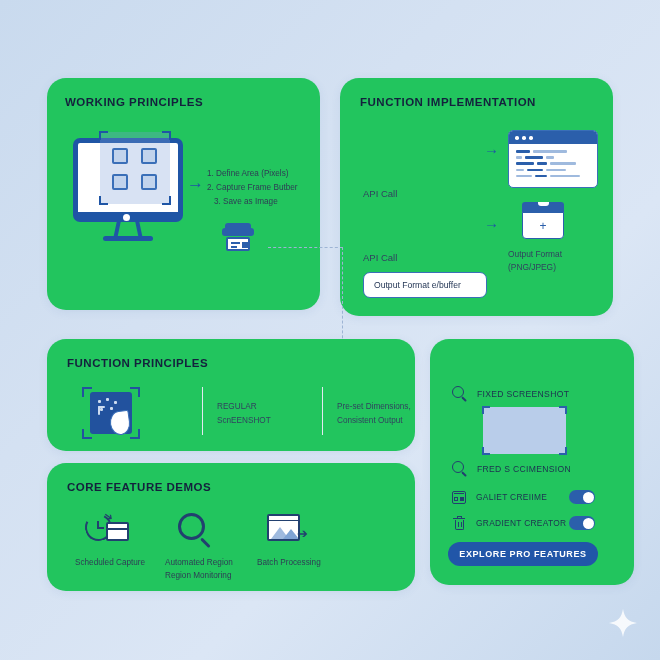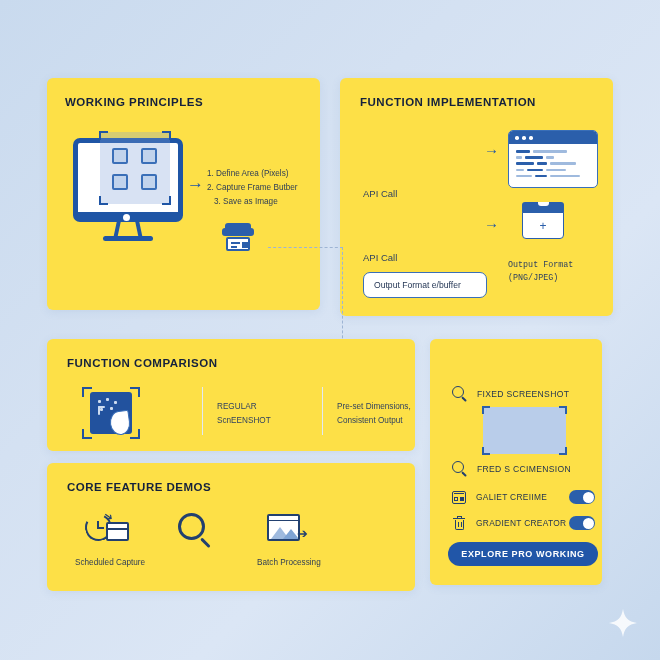--- a/index.html
+++ b/index.html
@@ -11,37 +11,37 @@
   }
 
   body {
     background: linear-gradient(135deg, #c9daee 0%, #d4e1f2 35%, #dbe6f5 65%, #c6d8ed 100%);
     position: relative;
   }
 
   
   .card {
     position: absolute;
-    background: #fde047;
-    border-radius: 6px;
+    background: #22c55e;
+    border-radius: 19px;
     box-shadow: 0 2px 10px rgba(70,110,170,0.10);
   }
   .card-title {
     font-size: 11.5px;
     font-weight: bold;
     letter-spacing: 0.5px;
     color: #14213d;
   }
 
   
   #panel-working      { left: 47px;  top: 78px;  width: 273px; height: 232px; }
   #panel-technical    { left: 340px; top: 78px;  width: 273px; height: 238px; }
   #panel-comparison   { left: 47px;  top: 339px; width: 368px; height: 112px; }
   #panel-core         { left: 47px;  top: 463px; width: 368px; height: 128px; }
-  #panel-pro          { left: 430px; top: 339px; width: 172px; height: 246px; }
+  #panel-pro          { left: 430px; top: 339px; width: 204px; height: 246px; }
 
   
   #panel-working .card-title { position: absolute; left: 18px; top: 18px; }
 
   .monitor-wrap { position: absolute; left: 18px; top: 58px; width: 130px; height: 120px; }
   .mon-body {
     position: absolute; left: 8px; top: 2px; width: 110px; height: 82px;
     border: 5px solid #1f55a5; border-radius: 7px; background: #ffffff;
   }
   .mon-base-bar {
@@ -143,22 +143,22 @@
   .fd-tab { position: absolute; left: 0; top: 0; width: 42px; height: 11px;
     background: #2b5fab; border-radius: 3px 3px 0 0; }
   .fd-notch { position: absolute; left: 16px; top: 0; width: 11px; height: 4px;
     background: #fbfcfe; border-radius: 0 0 3px 3px; }
   .fd-body { position: absolute; left: 0; top: 10px; width: 42px; height: 27px;
     border: 1.6px solid #2b5fab; border-radius: 0 0 4px 4px; background: #fff;
     display: flex; align-items: center; justify-content: center;
     color: #2b5fab; font-size: 12px; line-height: 1; }
 
   .folder-caption {
-    position: absolute; left: 168px; top: 181px;
-    font-size: 8.4px; color: #31435f; line-height: 1.5; font-family: Liberation Mono, monospace;
+    position: absolute; left: 168px; top: 170px;
+    font-size: 8.4px; color: #31435f; line-height: 1.5;
   }
 
   
   #panel-comparison .card-title { position: absolute; left: 20px; top: 18px; }
 
   .cmp-icon { position: absolute; left: 35px; top: 48px; width: 58px; height: 52px; }
   .cmp-square {
     position: absolute; left: 8px; top: 5px; width: 42px; height: 42px;
     background: #22529e; border-radius: 3px; overflow: hidden;
   }
@@ -422,21 +422,21 @@
 
   <div class="api-label" id="api-label-2">API Call</div>
   <div class="code-pill" id="pill-output">Output Format e/buffer</div>
 </div>
 
 <div class="connector-h"></div>
 <div class="connector-v"></div>
 <div class="connector-tip">▼</div>
 
 <div class="card" id="panel-comparison">
-  <div class="card-title">FUNCTION COMPARISON</div>
+  <div class="card-title">FUNCTION PRINCIPLES</div>
 
   <div class="cmp-icon">
     <div class="cmp-square">
       <span class="cmp-spark" style="left:8px;top:8px;width:3px;height:3px;"></span>
       <span class="cmp-spark" style="left:16px;top:6px;width:3px;height:3px;"></span>
       <span class="cmp-spark" style="left:24px;top:9px;width:3px;height:3px;"></span>
       <span class="cmp-spark" style="left:10px;top:16px;width:3px;height:3px;"></span>
       <span class="cmp-spark" style="left:20px;top:15px;width:3px;height:3px;"></span>
       <span class="cmp-spark" style="left:8px;top:14px;width:2px;height:9px;"></span>
       <span class="cmp-spark" style="left:8px;top:14px;width:7px;height:2px;"></span>
@@ -476,20 +476,24 @@
     </div>
     <div class="feature-label">
       <div>Scheduled Capture</div>
     </div>
   </div>
 
   <div class="feature" id="feature-1">
     <div class="feature-ico">
       <div class="mag-circle"></div>
       <div class="mag-handle"></div>
+    </div>
+    <div class="feature-label">
+      <div>Automated Region</div>
+      <div>Region Monitoring</div>
     </div>
   </div>
 
   <div class="feature" id="feature-2">
     <div class="feature-ico">
       <div class="batch-frame">
         <div class="batch-top"></div>
         <div class="batch-mtn"></div>
         <div class="batch-mtn2"></div>
       </div>
@@ -546,20 +550,20 @@
         <span class="tr-body"></span>
       <span class="tr-line trl1"></span>
         <span class="tr-line trl2"></span>
     </span>
     <span class="toggle-label">GRADIENT CREATOR</span>
     <span class="toggle-sw">
       <span class="toggle-knob"></span>
     </span>
   </div>
 
-  <button class="pro-cta">EXPLORE PRO WORKING</button>
+  <button class="pro-cta">EXPLORE PRO FEATURES</button>
 </div>
 
 <div class="sparkle">
   <svg viewBox="0 0 30 30" width="30" height="30" aria-hidden="true">
     <path d="M15 1 C16.5 10 20 13.5 29 15 C20 16.5 16.5 20 15 29 C13.5 20 10 16.5 1 15 C10 13.5 13.5 10 15 1 Z" fill="#ffffff"></path>
   </svg>
 </div>
 
 </body></html>

